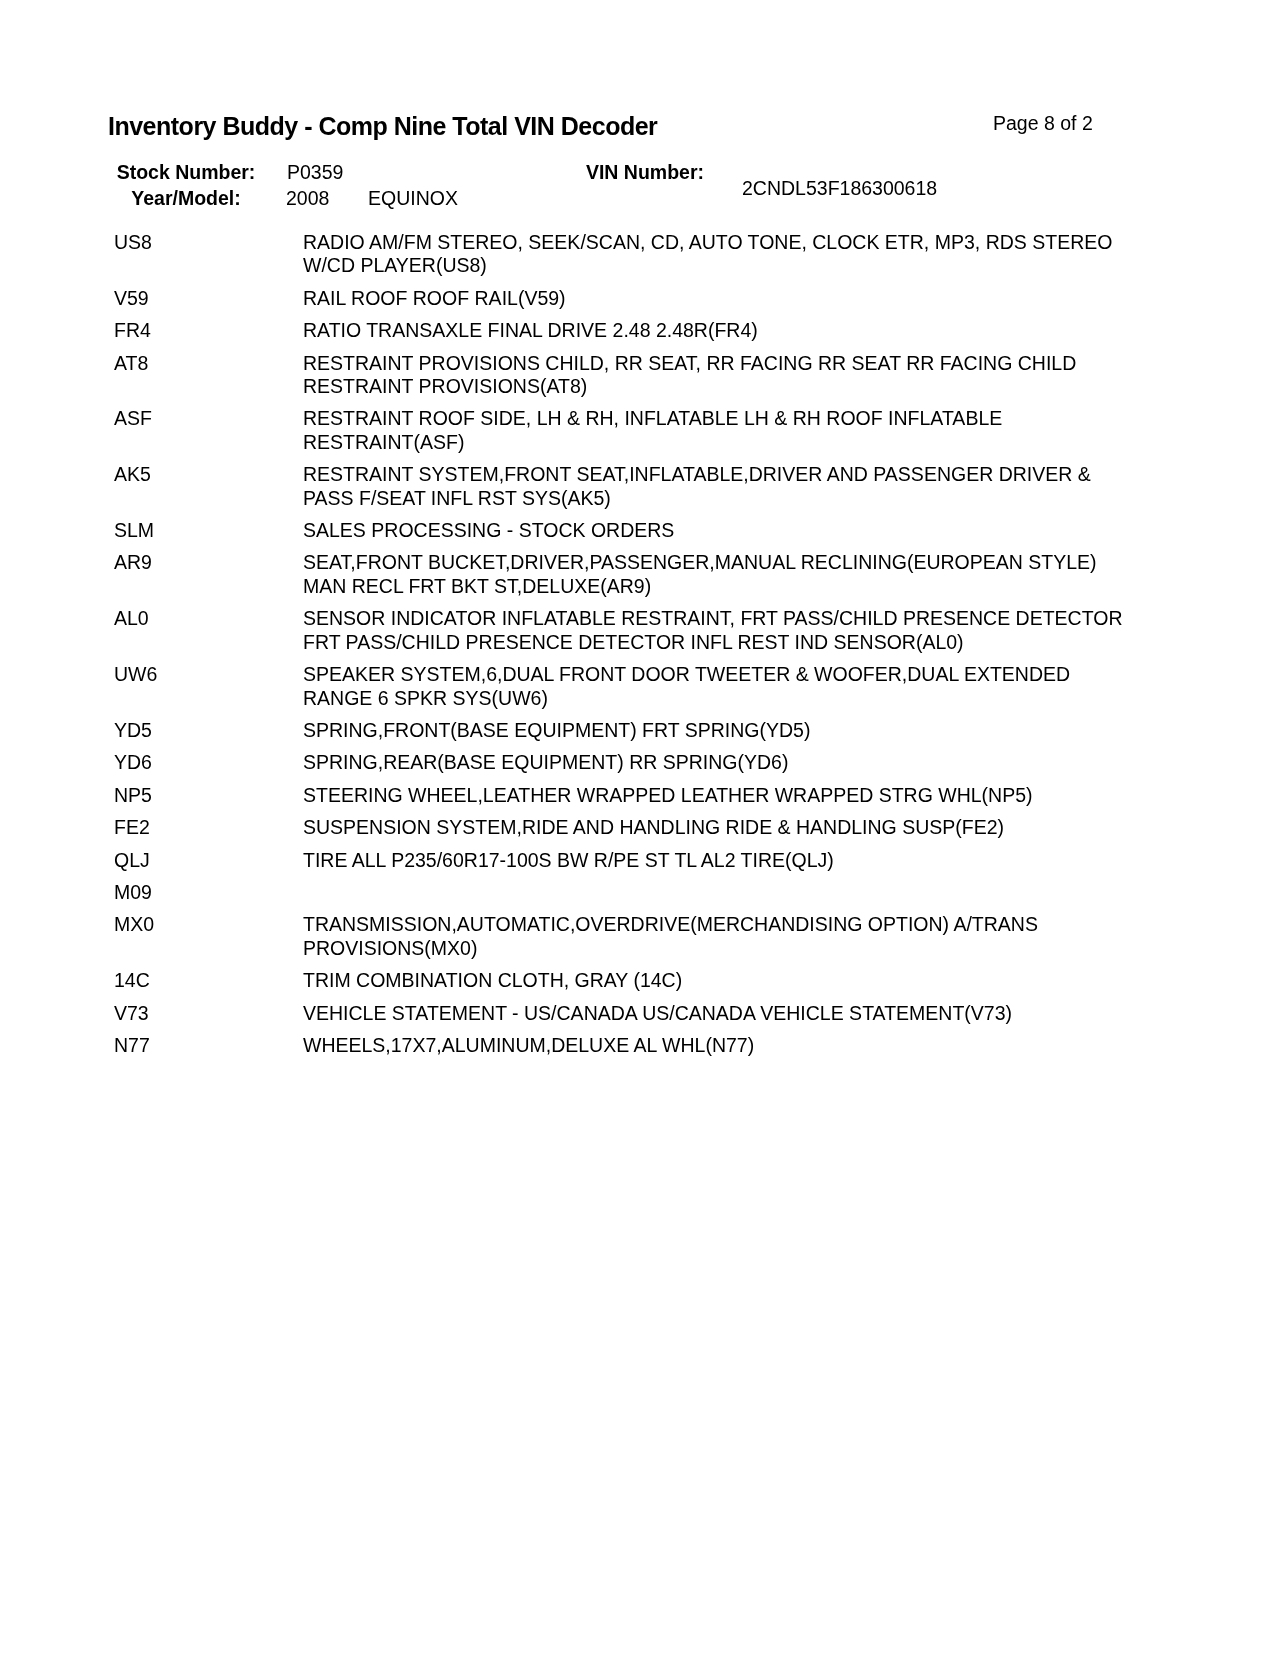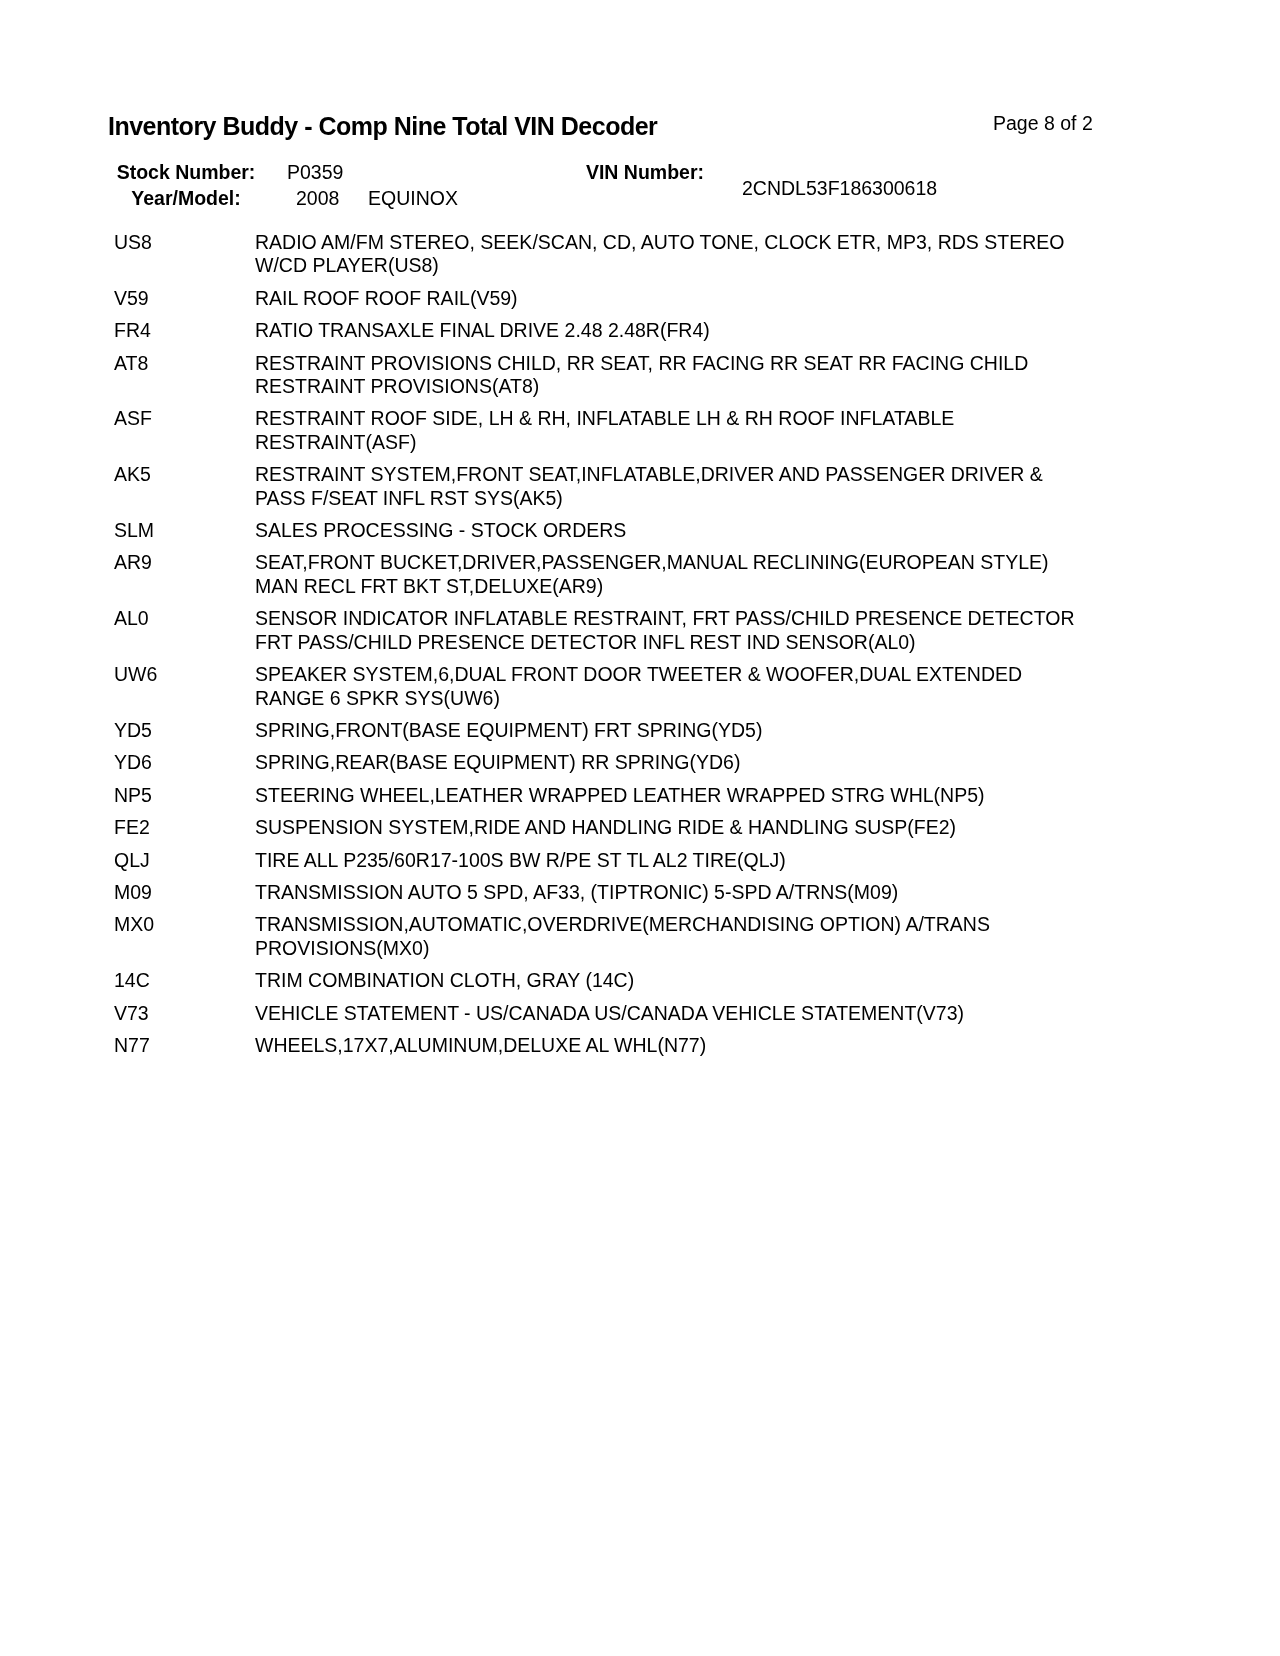--- a/index.html
+++ b/index.html
@@ -29,33 +29,34 @@
     font-size: 19.5px;
     white-space: nowrap;
   }
   .hfield { position: absolute; font-size: 19.5px; line-height: 23px; white-space: nowrap; }
   .hlabel { font-weight: 700; text-align: center; }
   .lbl-stock  { left: 100px; top: 161px; width: 172px; }
   .val-stock  { left: 287px; top: 161px; }
   .lbl-vin    { left: 560px; top: 161px; width: 170px; }
   .val-vin    { left: 742px; top: 177px; }
   .lbl-year   { left: 100px; top: 187px; width: 172px; }
-  .val-year   { left: 296px; top: 187px; }
+  .val-year   { left: 286px; top: 187px; }
   .val-model  { left: 368px; top: 187px; }
   .options-list {
     position: absolute;
     left: 114px;
     top: 231px;
     width: 1060px;
   }
   .row {
     display: flex;
     margin-bottom: 9px;
     font-size: 19.5px;
     line-height: 23.4px;
+    gap: 48px;
   }
   .code {
     width: 141px;
     flex-shrink: 0;
     white-space: nowrap;
   }
   .desc {
     width: 845px;
     white-space: pre-line;
   }
@@ -142,21 +143,20 @@
       <div class="row">
         <div class="code">FE2</div>
         <div class="desc">SUSPENSION SYSTEM,RIDE AND HANDLING RIDE &amp; HANDLING SUSP(FE2)</div>
       </div>
       <div class="row">
         <div class="code">QLJ</div>
         <div class="desc">TIRE ALL P235/60R17-100S BW R/PE ST TL AL2 TIRE(QLJ)</div>
       </div>
       <div class="row">
         <div class="code">M09</div>
-        <div class="desc">TRANSMISSION AUTO 5 SPD, AF33, (TIPTRONIC) 5-SPD A/TRNS(M09)</div>
       </div>
       <div class="row">
         <div class="code">MX0</div>
         <div class="desc">TRANSMISSION,AUTOMATIC,OVERDRIVE(MERCHANDISING OPTION) A/TRANS
 PROVISIONS(MX0)</div>
       </div>
       <div class="row">
         <div class="code">14C</div>
         <div class="desc">TRIM COMBINATION CLOTH, GRAY (14C)</div>
       </div>

